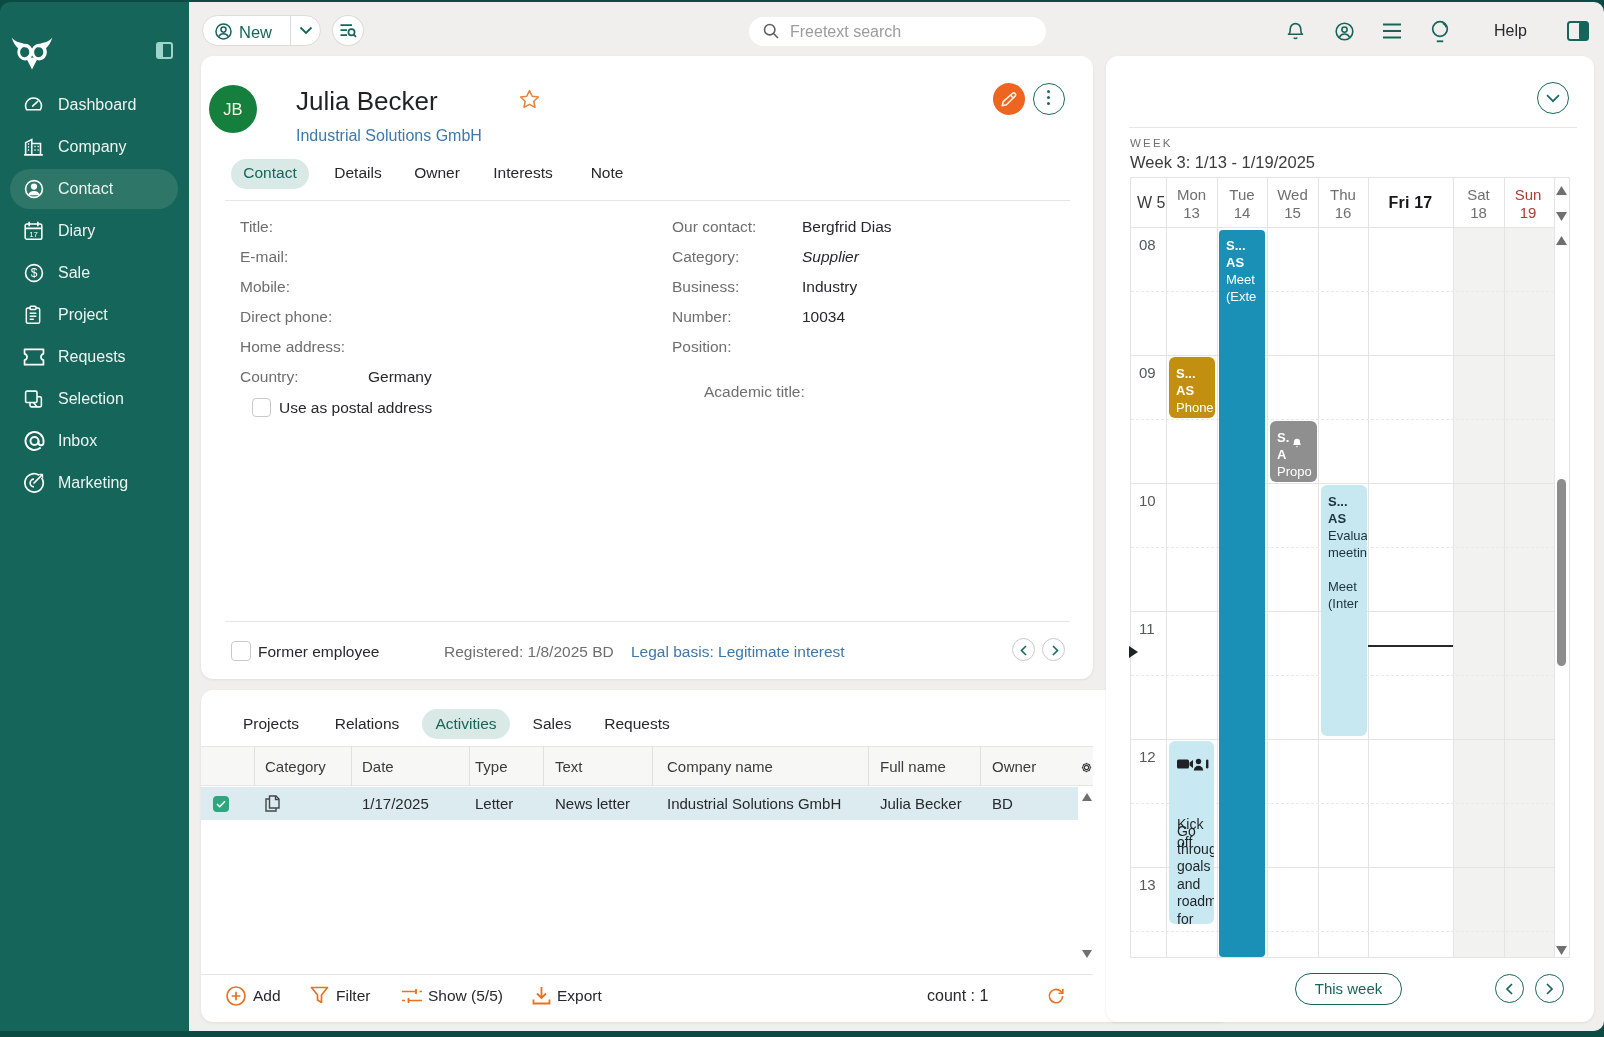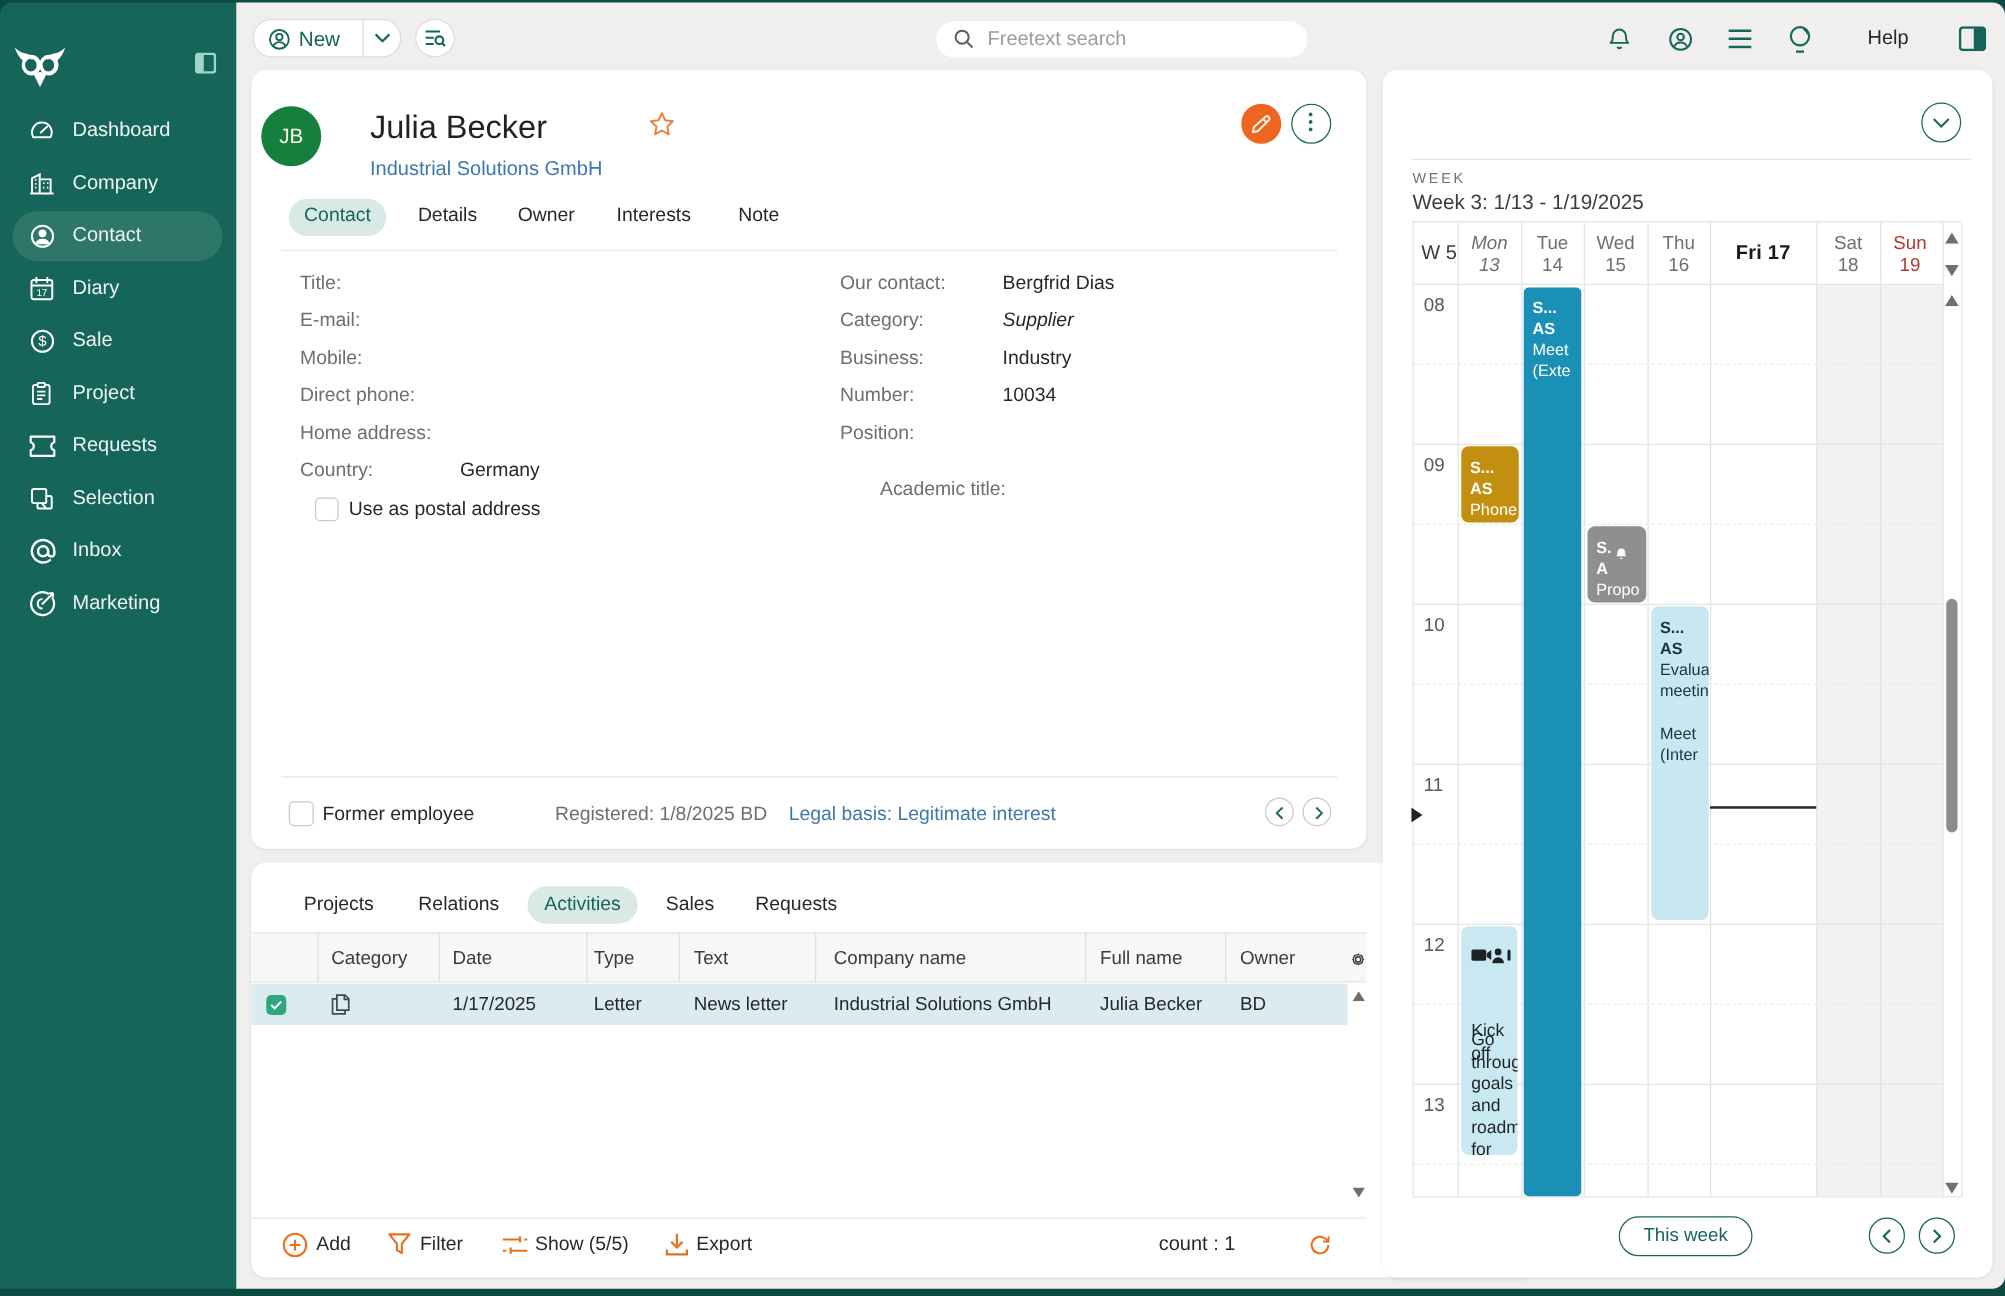--- a/index.html
+++ b/index.html
@@ -358,21 +358,21 @@
     <div class="hl" style="left:0; top:561px; width:423px;"></div>
     <div class="hl" style="left:0; top:689px; width:423px;"></div>
     <div class="hld" style="left:0; top:113px; width:423px;"></div>
     <div class="hld" style="left:0; top:241px; width:423px;"></div>
     <div class="hld" style="left:0; top:369px; width:423px;"></div>
     <div class="hld" style="left:0; top:497px; width:423px;"></div>
     <div class="hld" style="left:0; top:625px; width:423px;"></div>
     <div class="hld" style="left:0; top:753px; width:423px;"></div>
 
     <div class="abs" style="left:6px; top:16px; font-size:16px; color:#3C3C3C;">W 5</div>
-    <div class="dhdr" style="left:35px; top:8px; width:51px;font-style:italic;">Mon<br>13</div>
+    <div class="dhdr" style="left:35px; top:8px; width:51px;">Mon<br>13</div>
     <div class="dhdr" style="left:86px; top:8px; width:50px;">Tue<br>14</div>
     <div class="dhdr" style="left:136px; top:8px; width:51px;">Wed<br>15</div>
     <div class="dhdr" style="left:187px; top:8px; width:50px;">Thu<br>16</div>
     <div class="dhdr" style="left:237px; top:16px; width:85px; color:#16181A; font-size:16px; font-weight:bold; letter-spacing:0.2px;">Fri 17</div>
     <div class="dhdr" style="left:322px; top:8px; width:51px;">Sat<br>18</div>
     <div class="dhdr" style="left:373px; top:8px; width:48px; color:#B23A30;">Sun<br>19</div>
 
     <div class="hour" style="left:8px; top:58px;">08</div>
     <div class="hour" style="left:8px; top:186px;">09</div>
     <div class="hour" style="left:8px; top:314px;">10</div>

